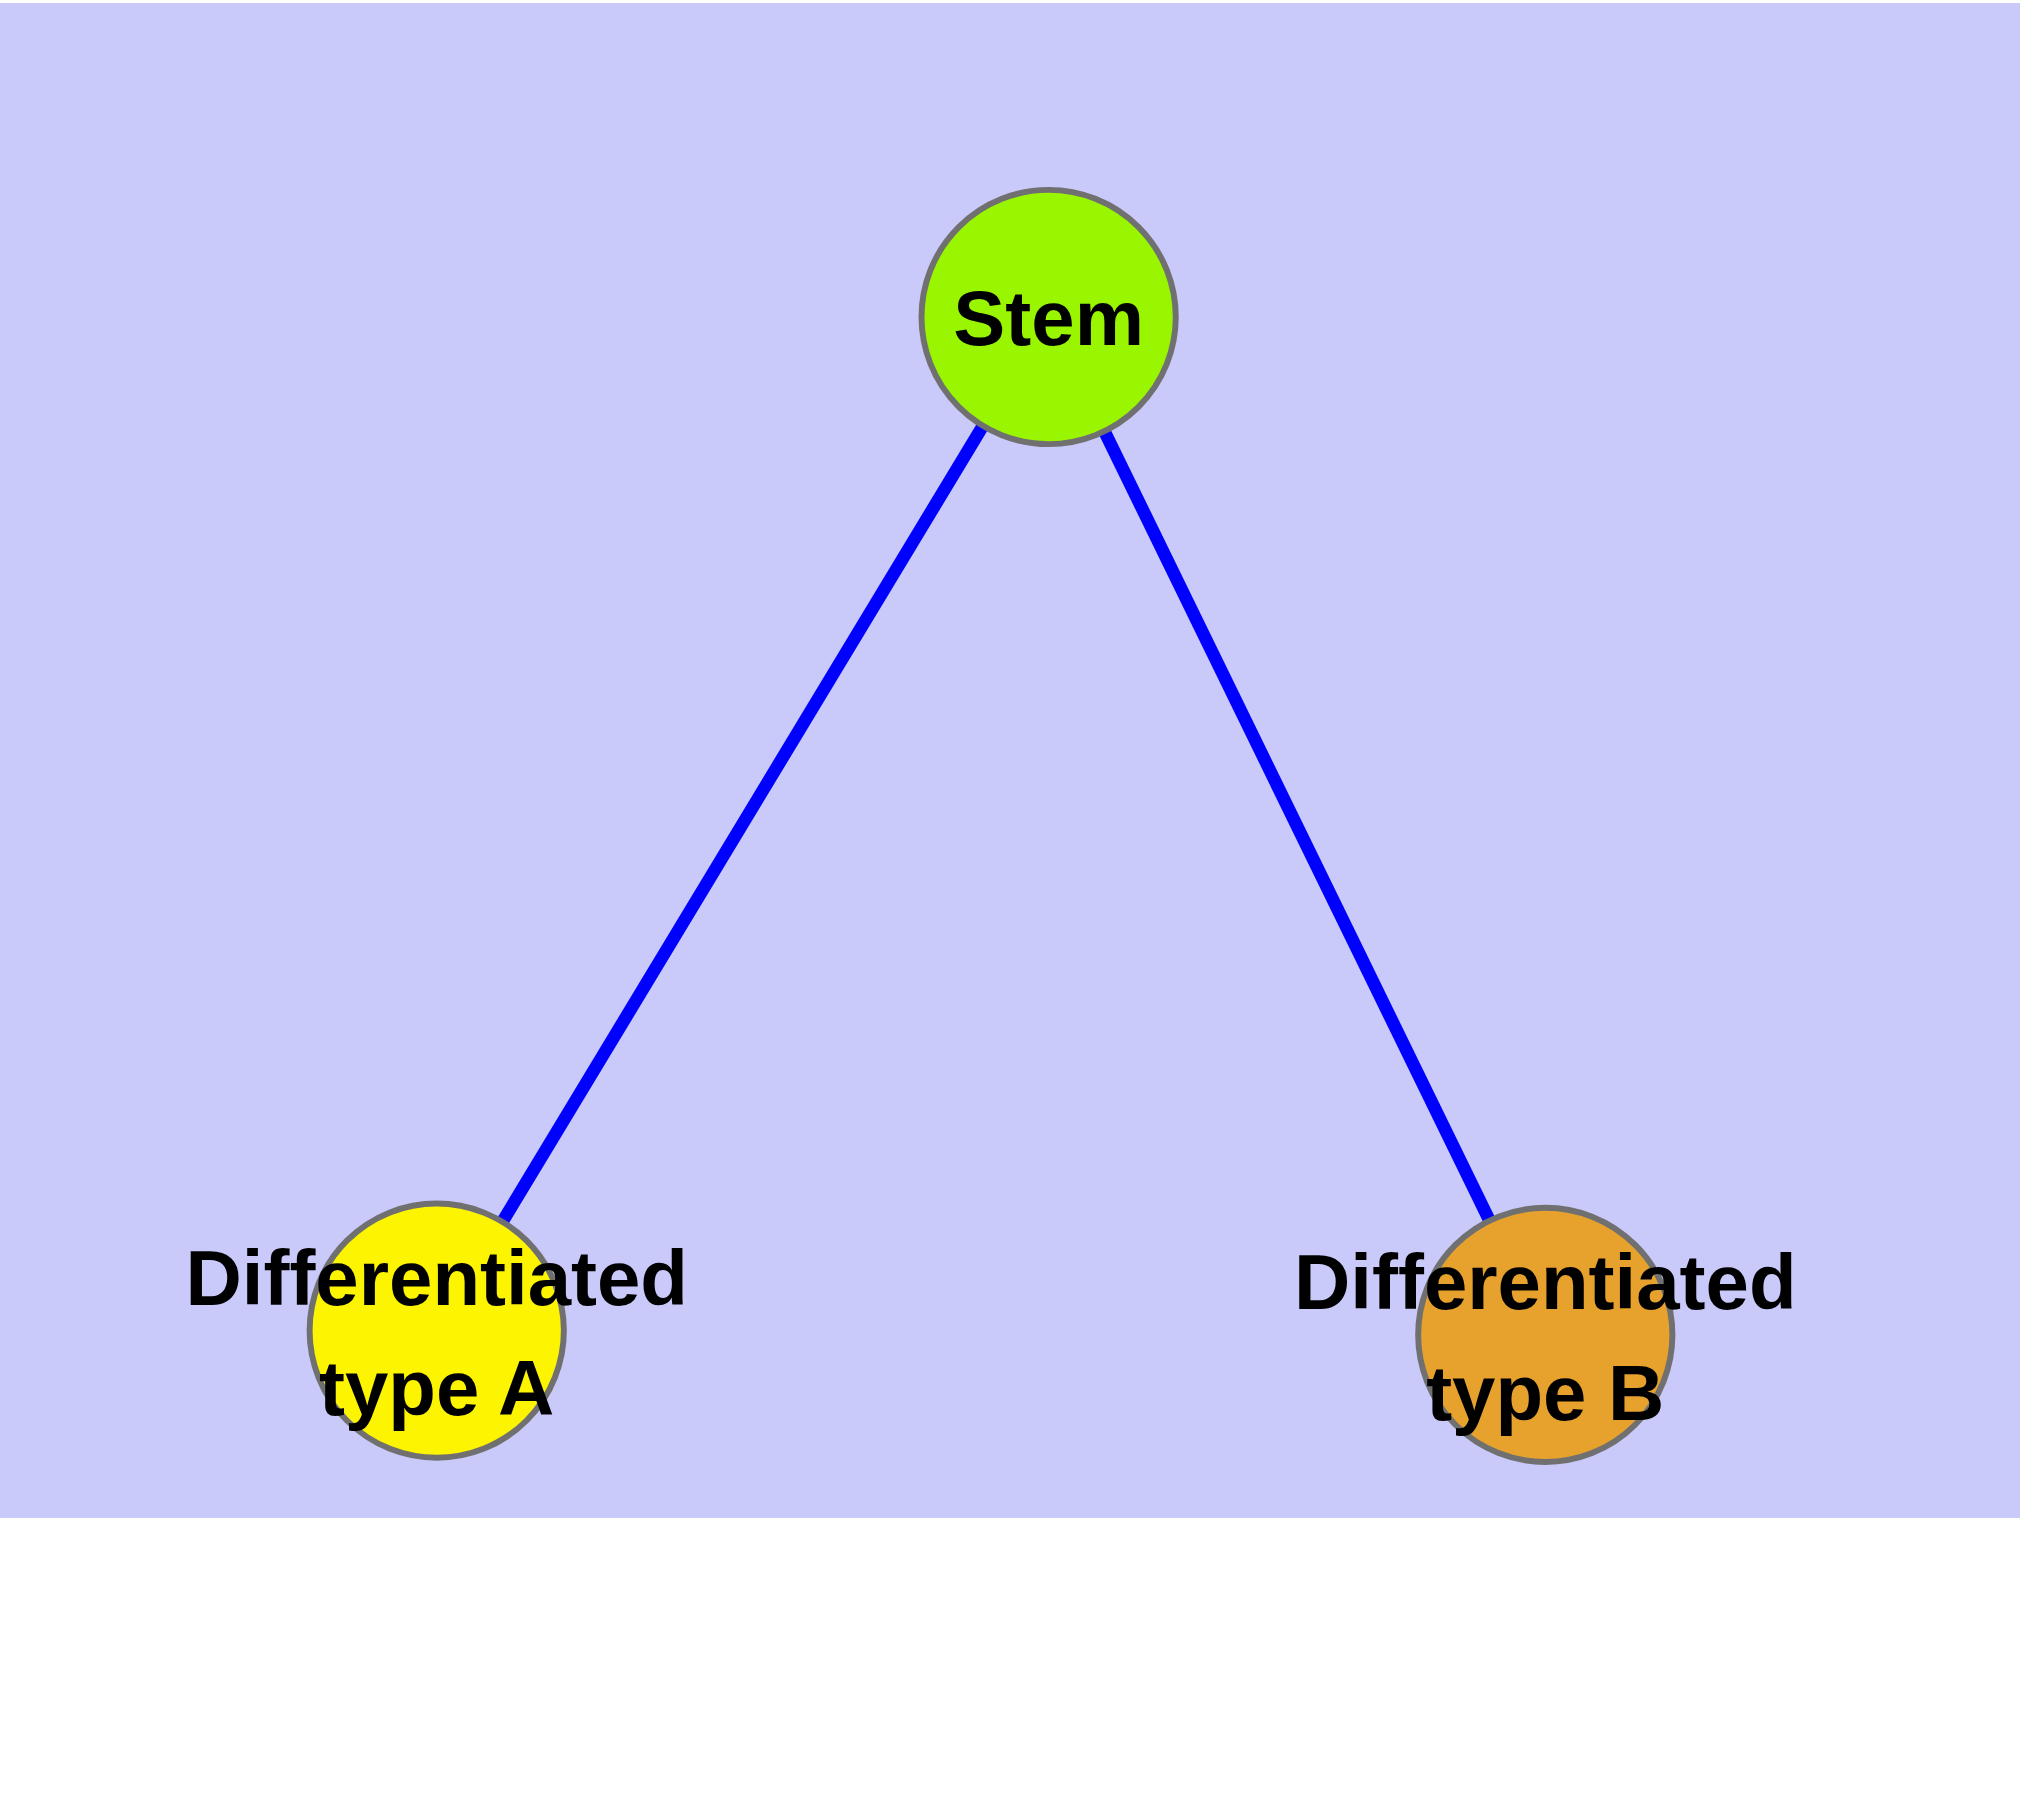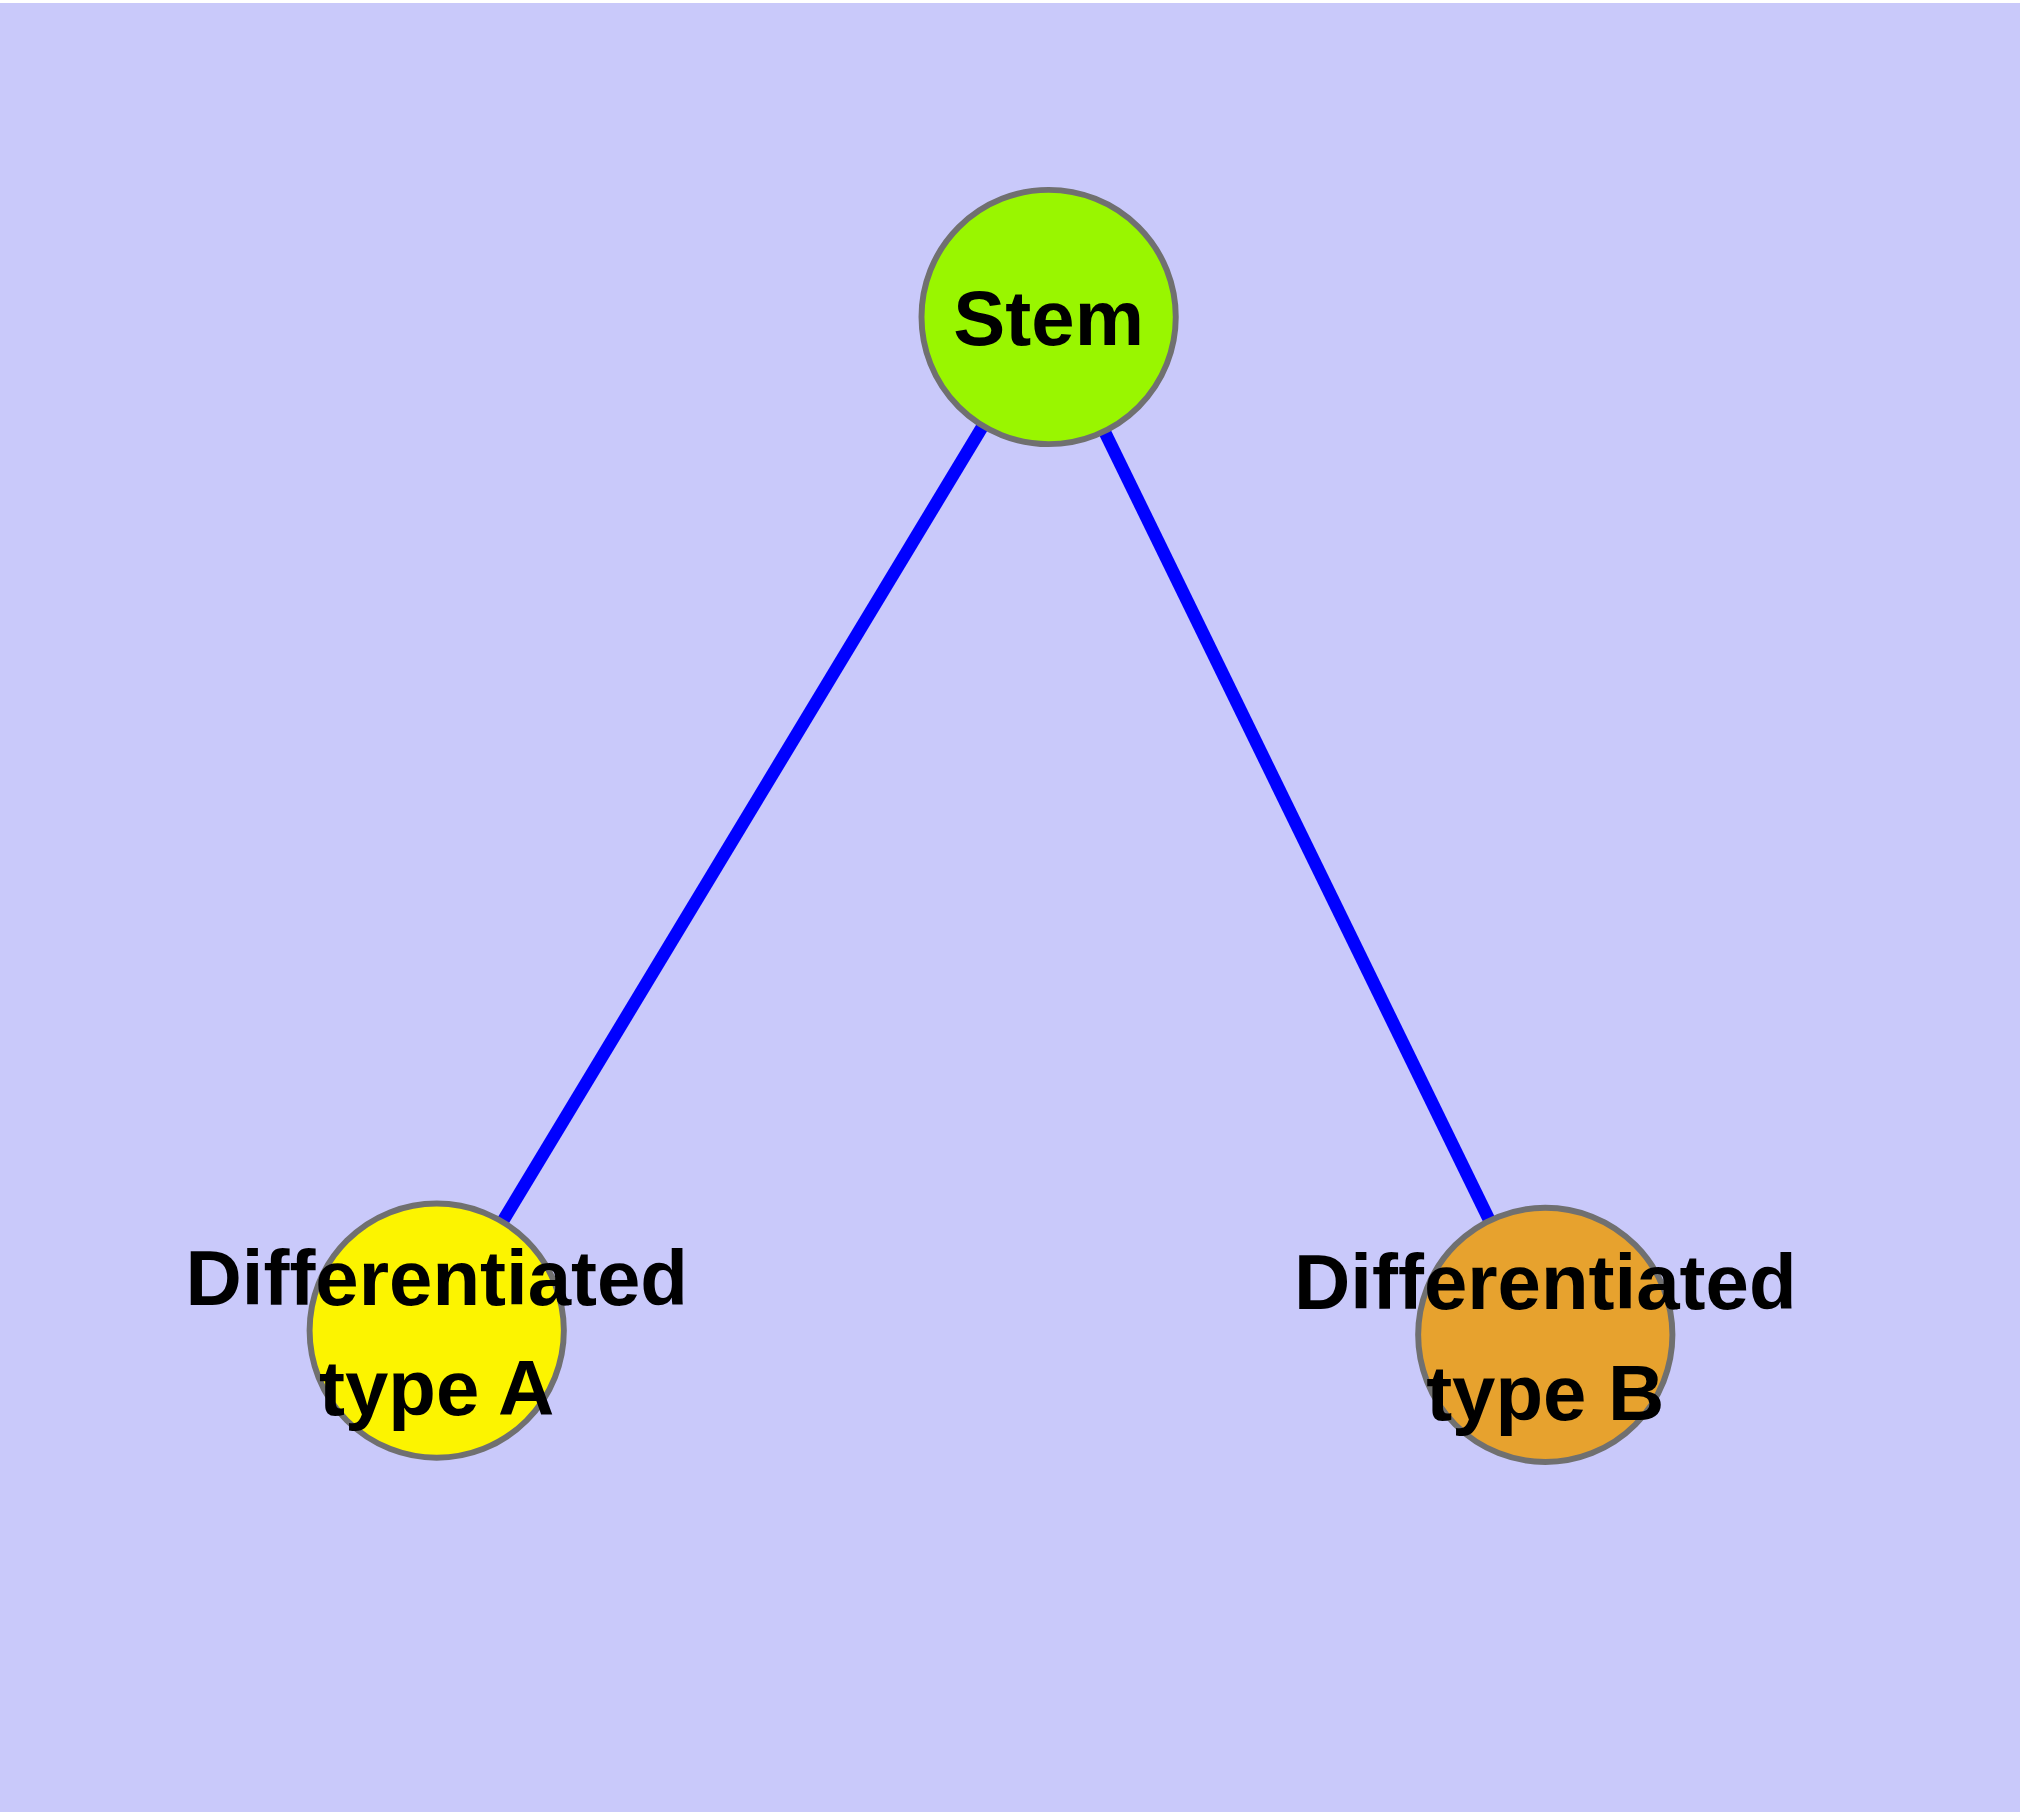--- a/index.html
+++ b/index.html
@@ -6,21 +6,21 @@
     margin: 0;
     padding: 0;
     width: 2021px;
     height: 1812px;
     overflow: hidden;
     font-family: "Liberation Sans", sans-serif;
   }
   .stage {
     position: relative;
     width: 2021px;
-    height: 1812px;
+    height: 1518px;
     background: #C9C9FA;
   }
   .top-strip {
     position: absolute;
     top: 0; left: 0;
     width: 2021px;
     height: 3.4px;
     background: #FFFFFF;
   }
   svg.graph {

